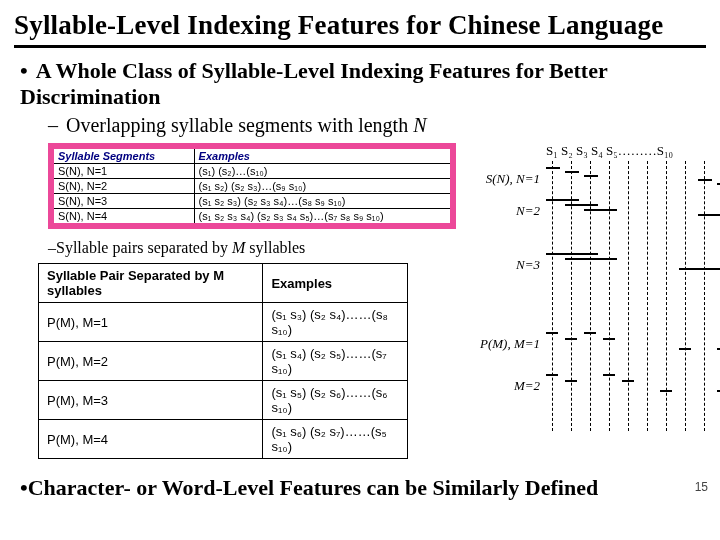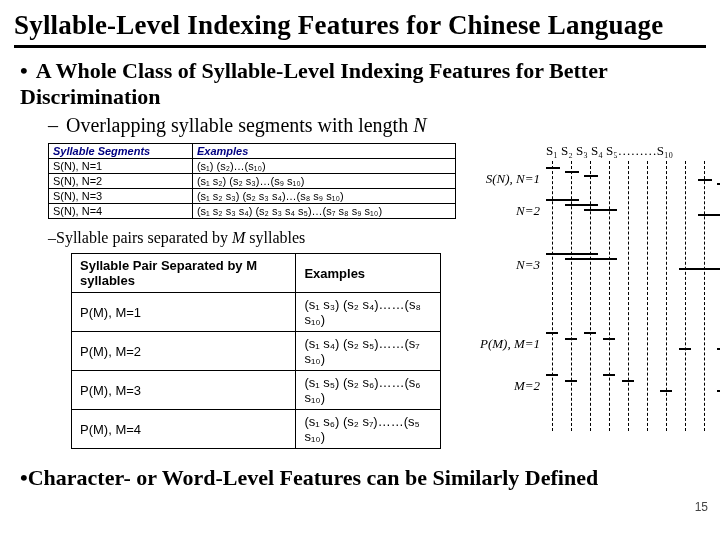--- a/index.html
+++ b/index.html
@@ -50,21 +50,21 @@
     align-items: flex-start;
   }
   .left-col { flex: 0 0 410px; }
   .right-col {
     flex: 1;
     padding-left: 4px;
     position: relative;
   }
   .tbl-img {
     width: 408px;
-    border: 1px solid #ec4899;
+    border: 6px solid #ec4899;
     border-collapse: collapse;
     margin: 6px 0 4px 34px;
     font-family: Arial, Helvetica, sans-serif;
     font-size: 11px;
   }
   .tbl-img th, .tbl-img td {
     border: 1px solid #000;
     padding: 1px 4px;
     text-align: left;
     font-weight: normal;
@@ -74,40 +74,40 @@
     font-weight: bold;
     color: #000080;
     font-style: italic;
   }
   .sub2 {
     font-size: 16px;
     margin: 10px 0 6px 34px;
   }
   .tbl2 {
     border-collapse: collapse;
-    margin: 6px 0 0 57px;
+    margin: 6px 0 0 24px;
     font-family: Arial, Helvetica, sans-serif;
     font-size: 13px;
     width: 370px;
   }
   .tbl2 th, .tbl2 td {
     border: 1px solid #000;
     padding: 4px 8px;
     text-align: left;
   }
   .tbl2 th { font-weight: bold; }
   .b2 {
     font-size: 22px;
     font-weight: bold;
     margin: 16px 0 8px 6px;
   }
   .pagenum {
     position: absolute;
     right: 12px;
-    bottom: 2px;
+    bottom: 22px;
     font-size: 12px;
     font-family: Arial, sans-serif;
     color: #444;
   }
   
   .diag {
     position: relative;
     font-size: 11px;
     font-family: "Times New Roman", serif;
     margin-left: 10px;

